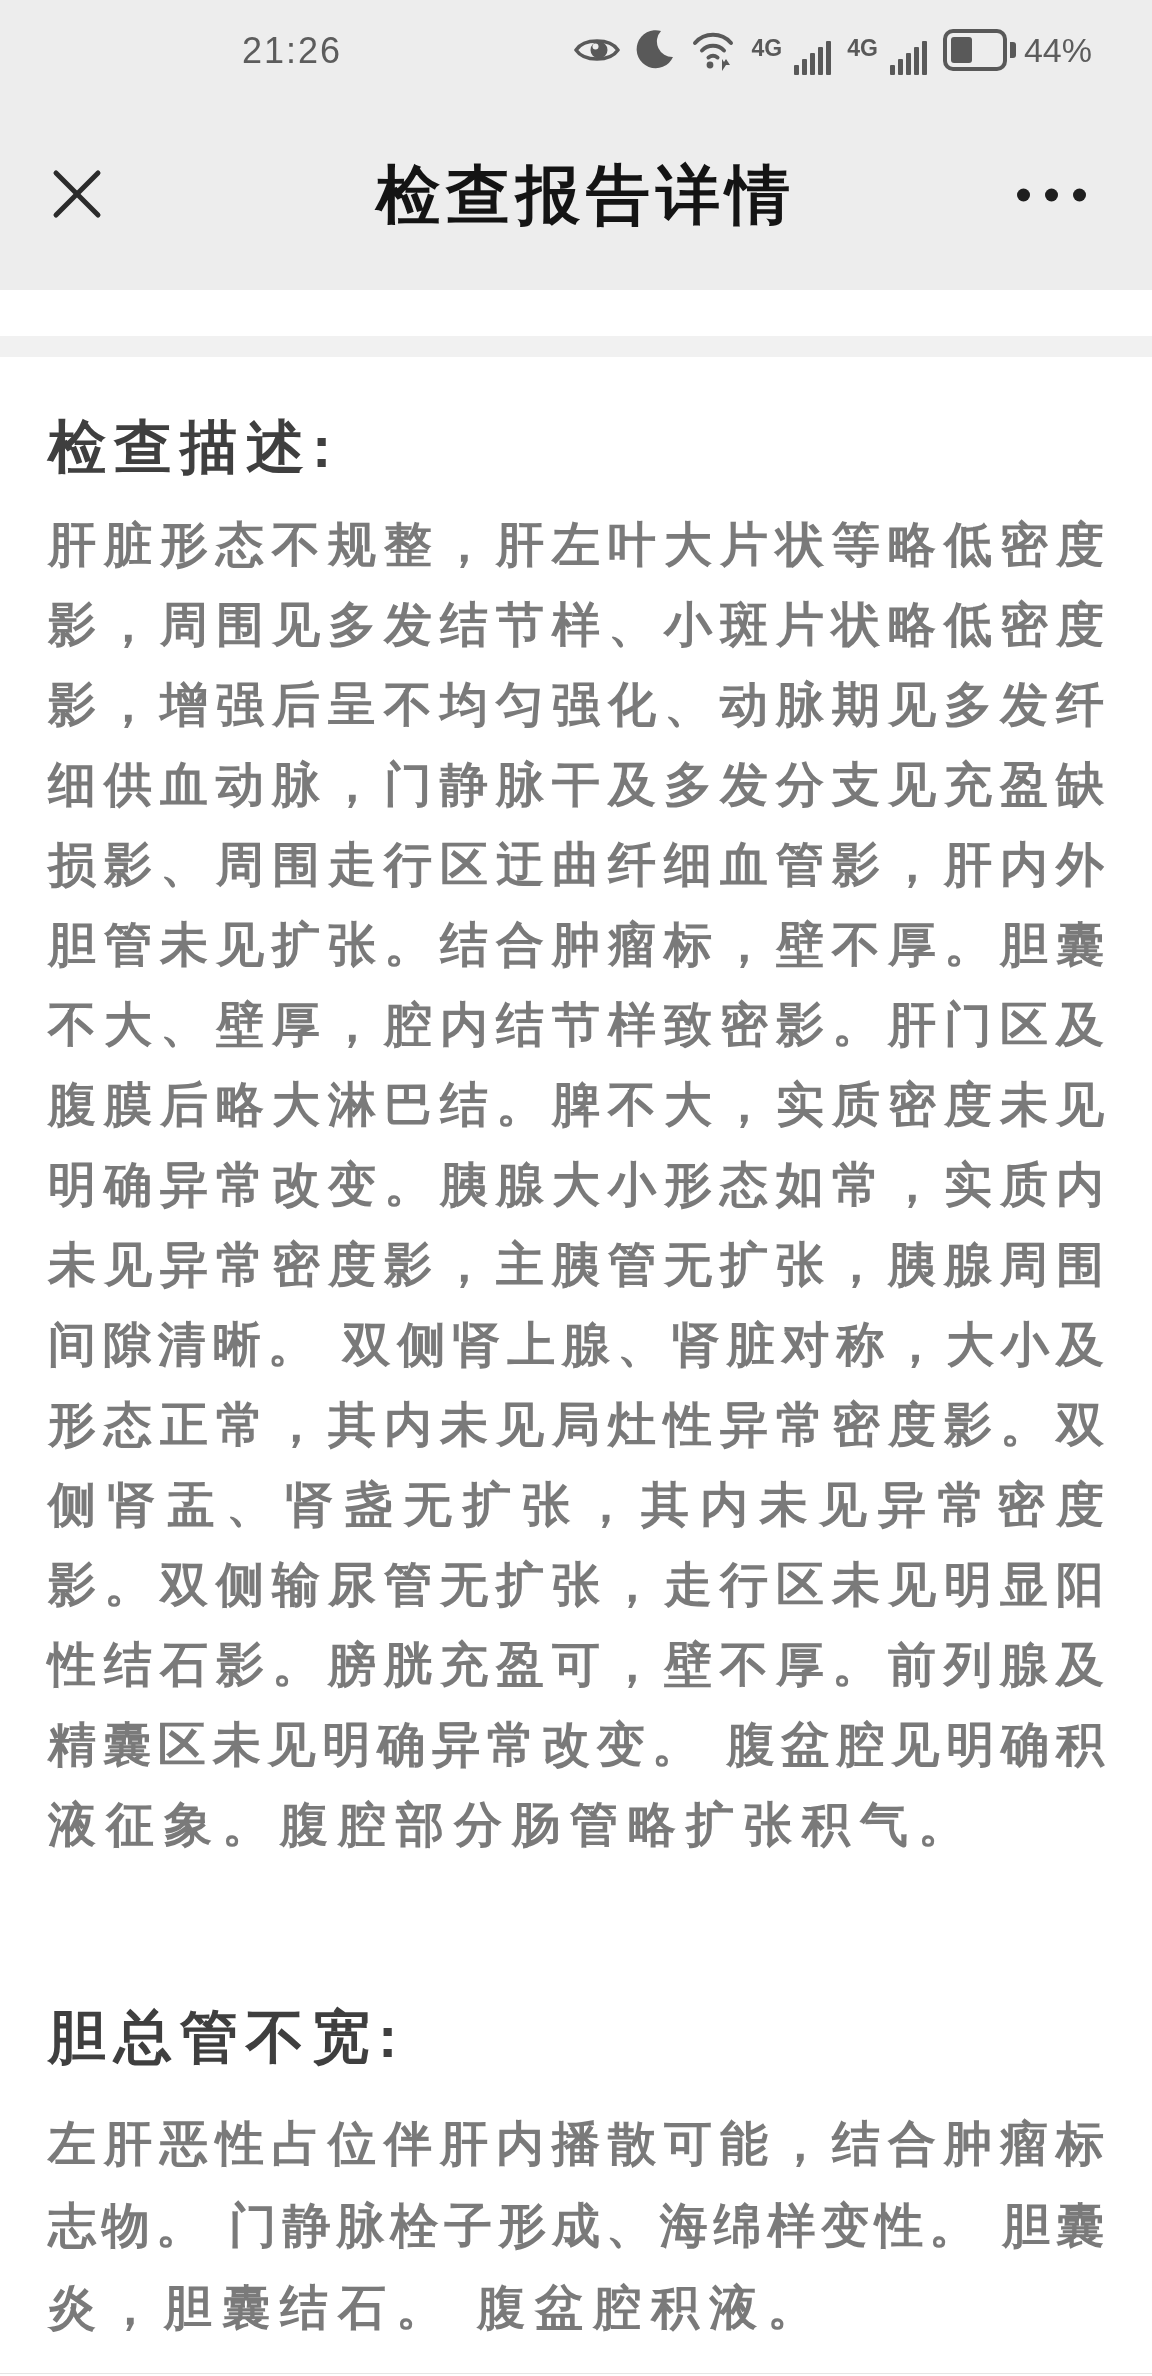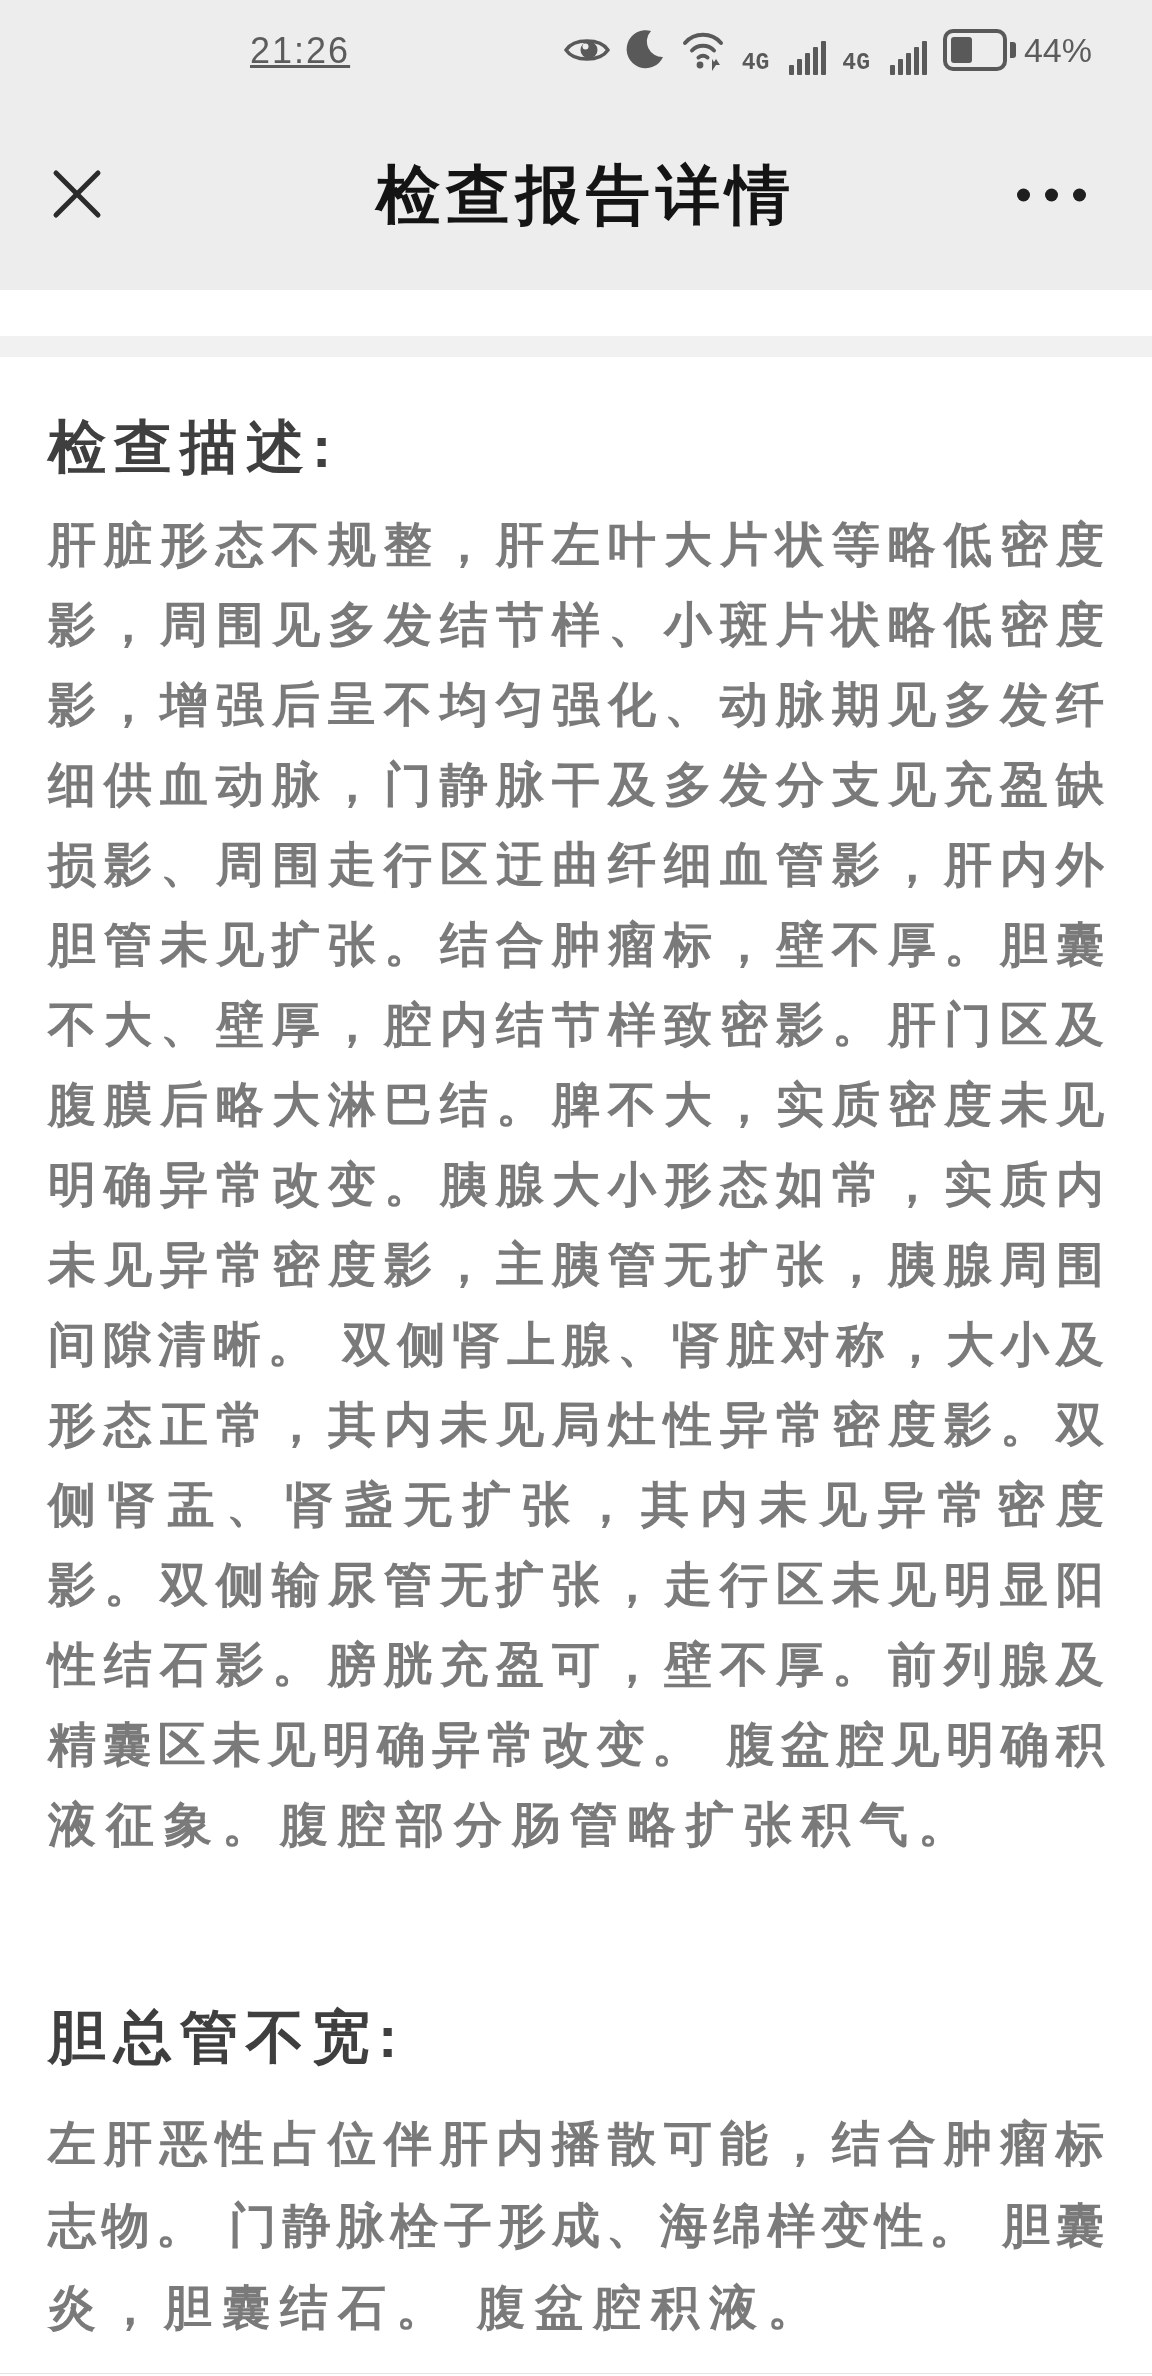--- a/index.html
+++ b/index.html
@@ -11,29 +11,29 @@
     position: relative;
     overflow: hidden;
   }
 
   
   .status-bar {
     height: 100px; background: #ededed;
     position: relative;
   }
   .status-time {
-    position: absolute; left: 250px; top: 30px;
-    font-size: 36px; color: #5c5c5c; letter-spacing: 2px; text-decoration: underline;
+    position: absolute; left: 242px; top: 30px;
+    font-size: 36px; color: #5c5c5c; letter-spacing: 2px;
   }
   .status-right {
     position: absolute; right: 60px; top: 0; height: 100px;
     display: flex; align-items: center; gap: 16px;
   }
   .sicon { display: inline-flex; align-items: center; }
-  .net-group { display: flex; align-items: flex-end; gap: 20px; font-family: Liberation Mono, monospace; }
+  .net-group { display: flex; align-items: flex-start; gap: 12px; }
   .net-label { font-size: 23px; font-weight: bold; color: #595959; line-height: 1; margin-top: 12px; }
   .bars { display: flex; align-items: flex-end; gap: 3px; height: 36px; margin-top: 14px; }
   .bars i { display: block; width: 5px; background: #595959; border-radius: 1px; }
   .bars i:nth-child(1){height:10px}.bars i:nth-child(2){height:16px}
   .bars i:nth-child(3){height:22px}.bars i:nth-child(4){height:28px}
   .bars i:nth-child(5){height:34px}
   .battery { display: flex; align-items: center; }
   .battery .shell {
     width: 64px; height: 42px; border: 4px solid #595959; border-radius: 10px;
     padding: 4px; display: flex;

